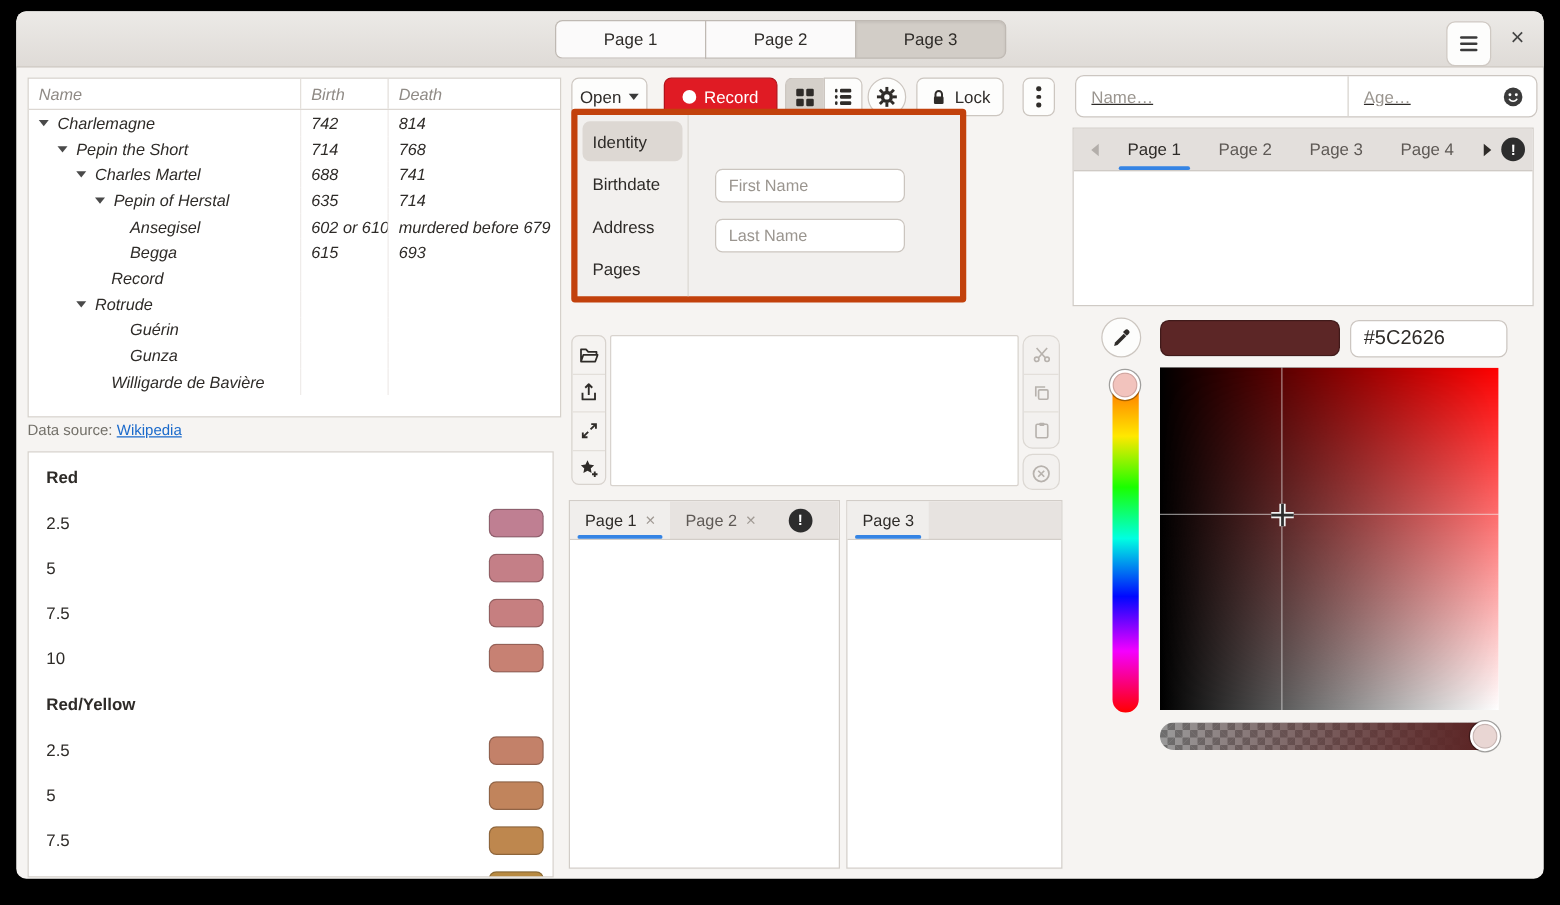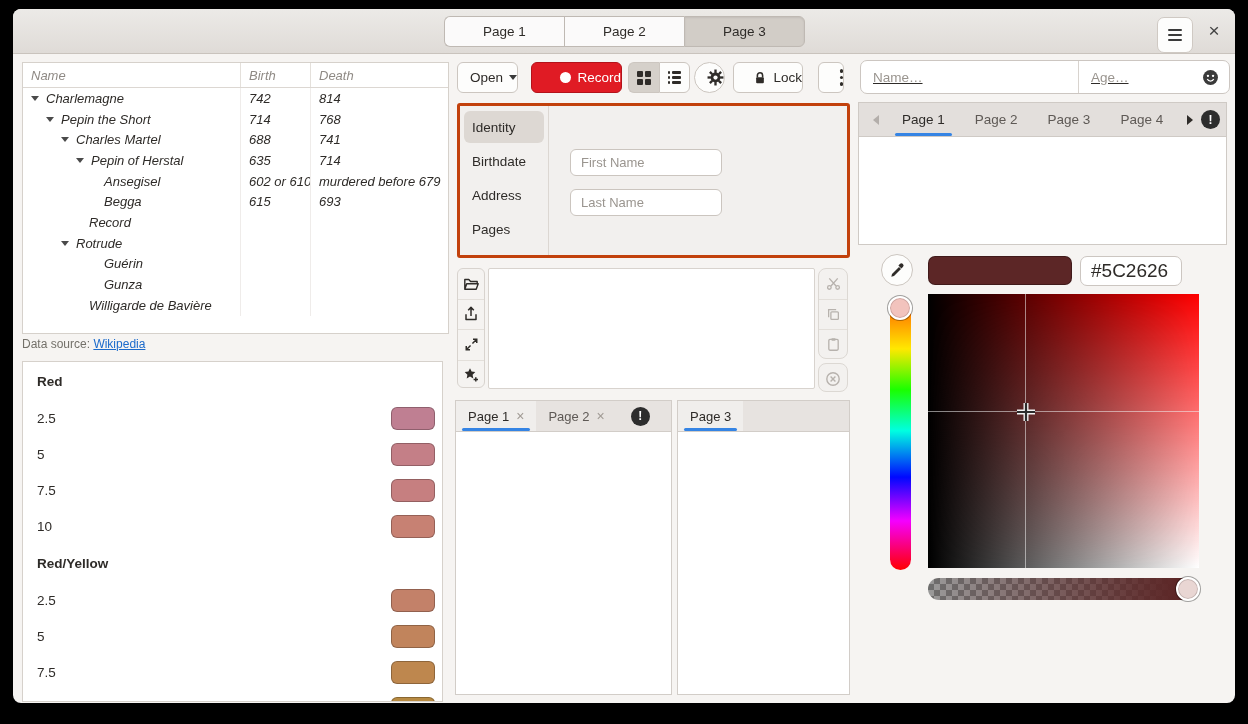--- a/index.html
+++ b/index.html
@@ -41,21 +41,21 @@
   .datasource{position:absolute;left:9px;top:328px;font-size:12px;color:#737069;}
   .datasource a{color:var(--link);text-decoration:underline;}
   
   .colorlist{left:9px;top:352px;width:421px;height:341px;overflow:hidden;}
   .cl-head{height:38px;display:flex;align-items:center;padding-left:14px;font-weight:bold;font-size:13.5px;}
   .cl-row{height:36px;display:flex;align-items:center;padding:0 7px 0 14px;}
   .cl-row .lbl{flex:1;font-size:13.5px;}
   .cl-row .sw{width:44px;height:23px;border-radius:6px;border:1px solid rgba(0,0,0,.25);box-sizing:border-box;}
   
   .btn{position:absolute;height:31px;background:#fdfdfc;border:1px solid #ccc6c0;border-radius:6px;
-       box-sizing:border-box;display:flex;align-items:center;justify-content:flex-end;gap:6px;
+       box-sizing:border-box;display:flex;align-items:center;justify-content:center;gap:6px;
        font-size:13.5px;color:#2e2b28;}
   .caret{width:0;height:0;border-left:4.5px solid transparent;border-right:4.5px solid transparent;
          border-top:5px solid #3a3a3a;}
   .record{background:var(--record);border-color:#b3121a;color:#fff;}
   .record .dot{width:11px;height:11px;border-radius:50%;background:#fff;}
   .linked{position:absolute;display:flex;height:31px;}
   .linked .lbtn{width:31px;height:31px;background:#fdfdfc;border:1px solid #ccc6c0;border-right:none;
         display:flex;align-items:center;justify-content:center;box-sizing:border-box;}
   .linked .lbtn:first-child{border-radius:6px 0 0 6px;}
   .linked .lbtn:last-child{border-radius:0 6px 6px 0;border-right:1px solid #ccc6c0;}
@@ -63,22 +63,22 @@
   .gridicon{display:grid;grid-template-columns:6px 6px;grid-template-rows:6px 6px;gap:2px;}
   .gridicon i{background:#2f2c29;border-radius:1px;}
   .listicon{display:flex;flex-direction:column;gap:2.5px;}
   .listicon i{display:flex;align-items:center;gap:2px;}
   .listicon i:before{content:"";width:2.5px;height:2.5px;background:#2f2c29;border-radius:50%;}
   .listicon i:after{content:"";width:9px;height:2.5px;background:#2f2c29;border-radius:1px;}
   .circlebtn{border-radius:50% !important;}
   .dots{display:flex;flex-direction:column;gap:3px;}
   .dots i{width:3.4px;height:3.4px;border-radius:50%;background:#2f2c29;}
   
-  .stackbox{position:absolute;left:444px;top:94px;width:393px;height:155px;background:#f2f0ee;
-            border:3px solid #c2410c;border-radius:3px;box-sizing:border-box;display:flex;}
+  .stackbox{position:absolute;left:444px;top:78px;width:316px;height:155px;background:#f2f0ee;
+            border:5px solid #c2410c;border-radius:3px;box-sizing:border-box;display:flex;}
   .sidebar{width:89px;border-right:1px solid #dcd7d2;padding:5px 4px;box-sizing:border-box;}
   .side-item{height:32px;border-radius:6px;display:flex;align-items:center;padding-left:8px;
              font-size:13.5px;color:#2e2b28;margin-bottom:2px;}
   .side-item.active{background:#ddd8d3;}
   .stackform{flex:1;position:relative;}
   .stackform input{position:absolute;left:21px;width:152px;height:27px;border:1px solid #cbc5bf;
         border-radius:6px;background:#fff;padding:0 10px;font-size:13px;box-sizing:border-box;
         font-family:inherit;color:#2e2b28;}
   input::placeholder{color:#9a958f;}
   
@@ -123,22 +123,22 @@
   .tb-tab.selected{color:#2e2b28;}
   .tb-tab.selected:after{content:"";position:absolute;left:8px;right:8px;bottom:0;height:3px;
          background:var(--accent);border-radius:2px;}
   .tb-warn{margin-left:auto;display:flex;align-items:center;}
   
   .eyedrop{position:absolute;left:868px;top:245px;width:32px;height:32px;border-radius:50%;
            background:#fdfdfc;border:1px solid #ccc6c0;box-sizing:border-box;display:flex;
            align-items:center;justify-content:center;color:#2f2c29;}
   .swatchprev{position:absolute;left:915px;top:247px;width:144px;height:29px;border-radius:7px;
               border:1px solid rgba(0,0,0,.3);box-sizing:border-box;}
-  .hexentry{position:absolute;left:1067px;top:247px;width:102px;height:30px;border:1px solid #ccc6c1;
-            border-radius:7px;background:#fff;font-size:19px;padding:0 10px;box-sizing:border-box;
+  .hexentry{position:absolute;left:1067px;top:247px;width:126px;height:30px;border:1px solid #ccc6c1;
+            border-radius:7px;background:#fff;font-size:16px;padding:0 10px;box-sizing:border-box;
             font-family:inherit;color:#2e2b28;}
   .hue{position:absolute;left:877px;top:288px;width:21px;height:273px;border-radius:11px;
        background:linear-gradient(to bottom,#f00 0%,#ff8a00 7%,#ffe800 19%,#1aff00 34%,#00ffe1 49%,
                   #0008ff 66%,#f400ff 82%,#ff0000 100%);}
   .handle{position:absolute;width:24px;height:24px;border-radius:50%;box-sizing:border-box;
           border:2.5px solid #fff;box-shadow:0 0 0 1px rgba(0,0,0,.35), inset 0 0 0 1px rgba(0,0,0,.15);}
   .hue-handle{left:875px;top:287px;background:#f2c3bd;}
   .sv{position:absolute;left:915px;top:285px;width:271px;height:274px;background:linear-gradient(to right,#000,#fff);}
   .sv:before{content:"";position:absolute;inset:0;background:linear-gradient(to right,#000,#f00);
        -webkit-mask-image:linear-gradient(to bottom,#000,transparent);

